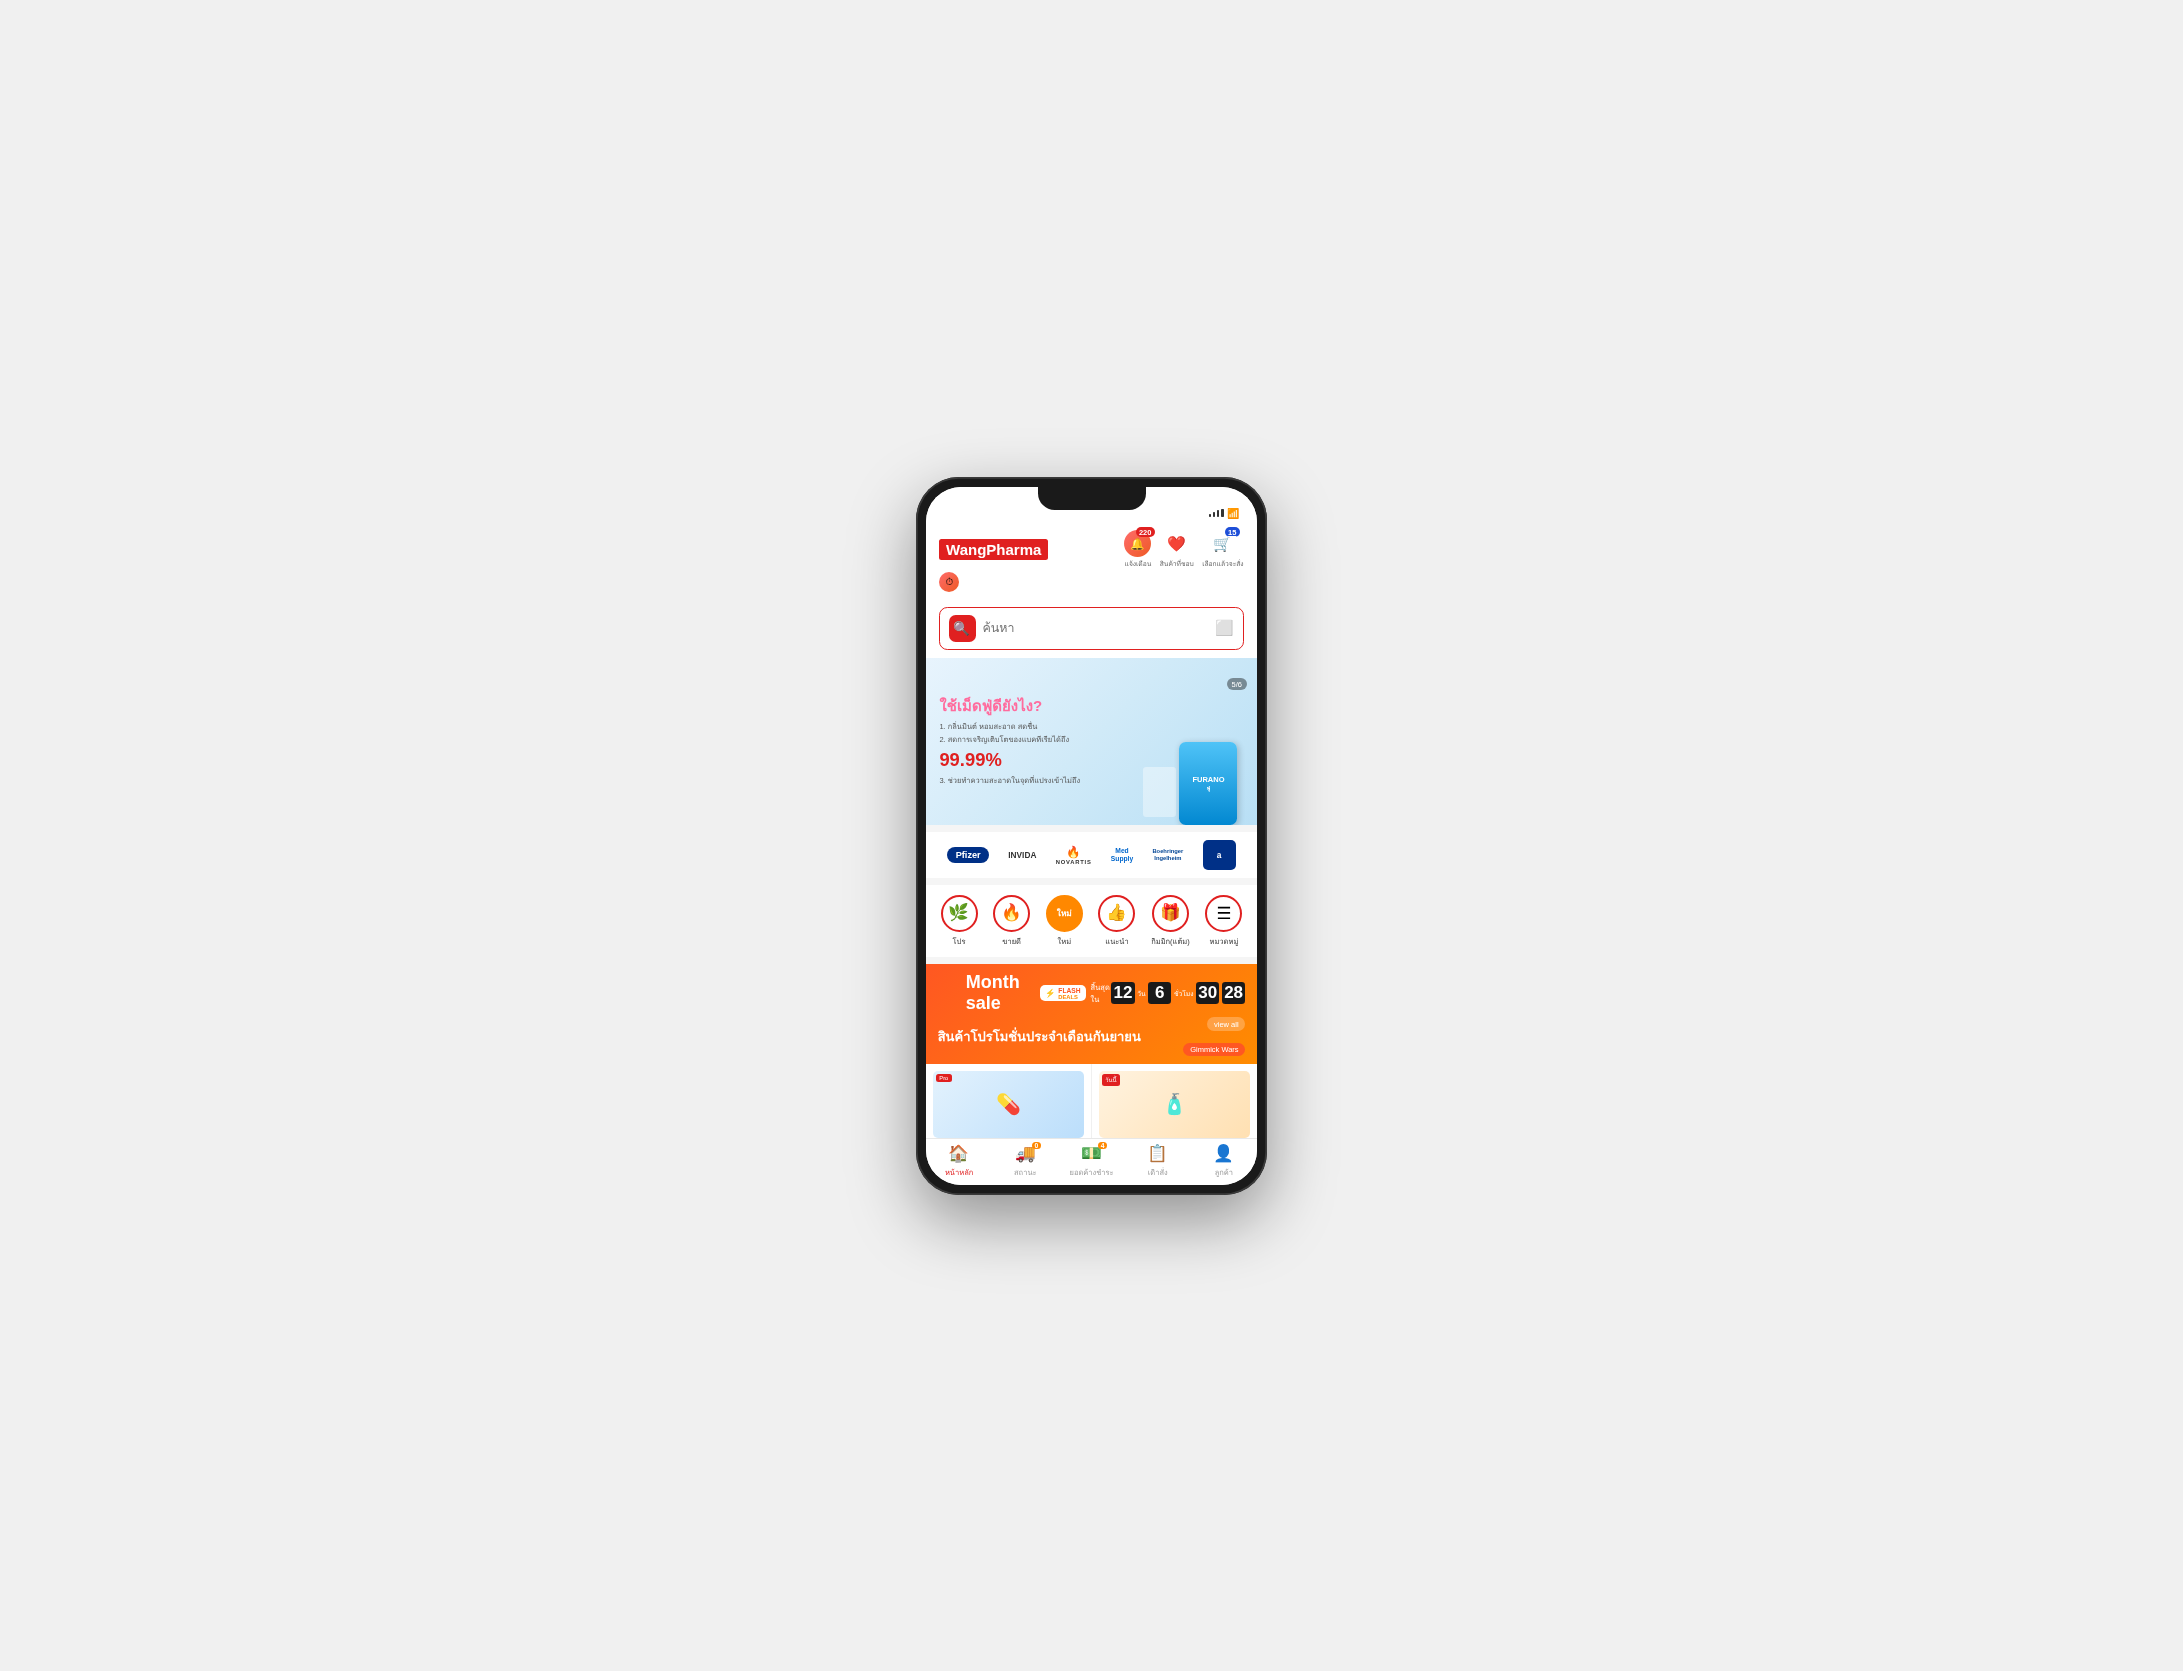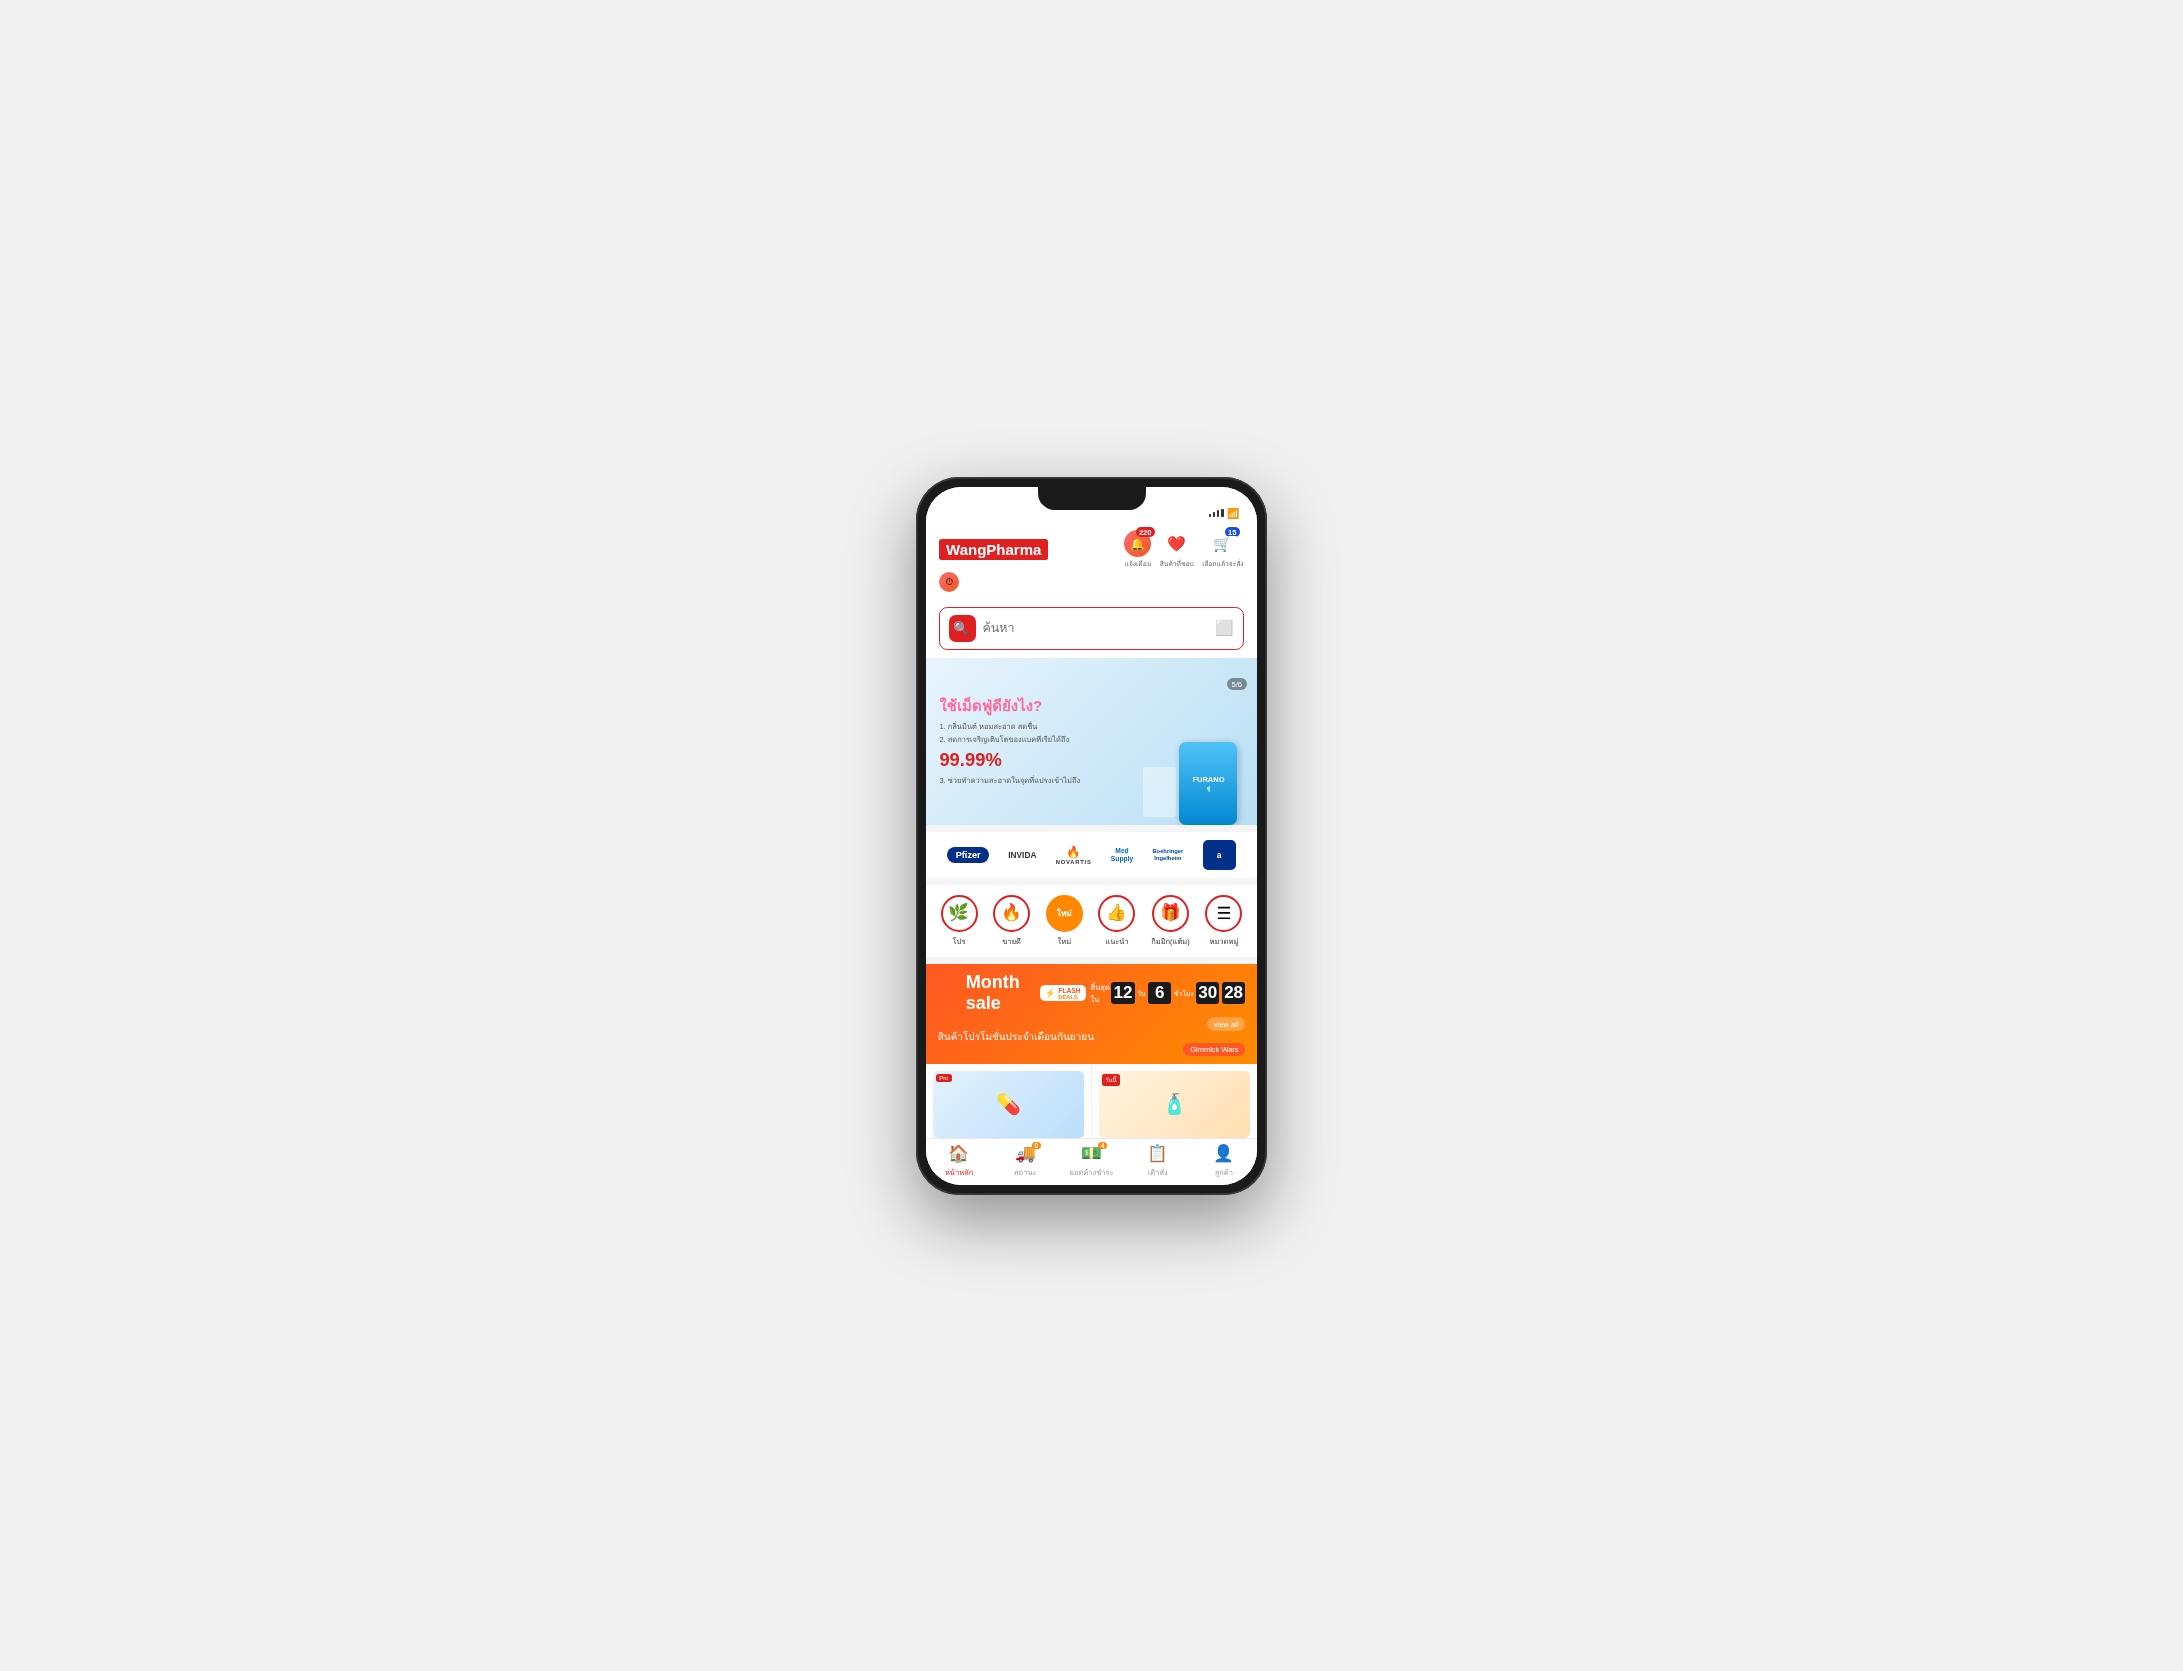--- a/index.html
+++ b/index.html
@@ -398,21 +398,21 @@
       display: flex;
       align-items: center;
       justify-content: center;
     }
     .countdown-unit { color: #fff; font-size: 6.7px; }
     .flash-sub-row {
       display: flex;
       align-items: center;
       justify-content: space-between;
     }
-    .flash-desc { color: #fff; font-size: 10px; }
+    .flash-desc { color: #fff; font-size: 13px; font-weight: bold; }
     .view-all-btn {
       background: rgba(255,255,255,0.25);
       color: #fff;
       font-size: 7.5px;
       padding: 2.5px 6.7px;
       border-radius: 8.3px;
       border: none;
       cursor: pointer;
     }
     .gimmick-tag {

